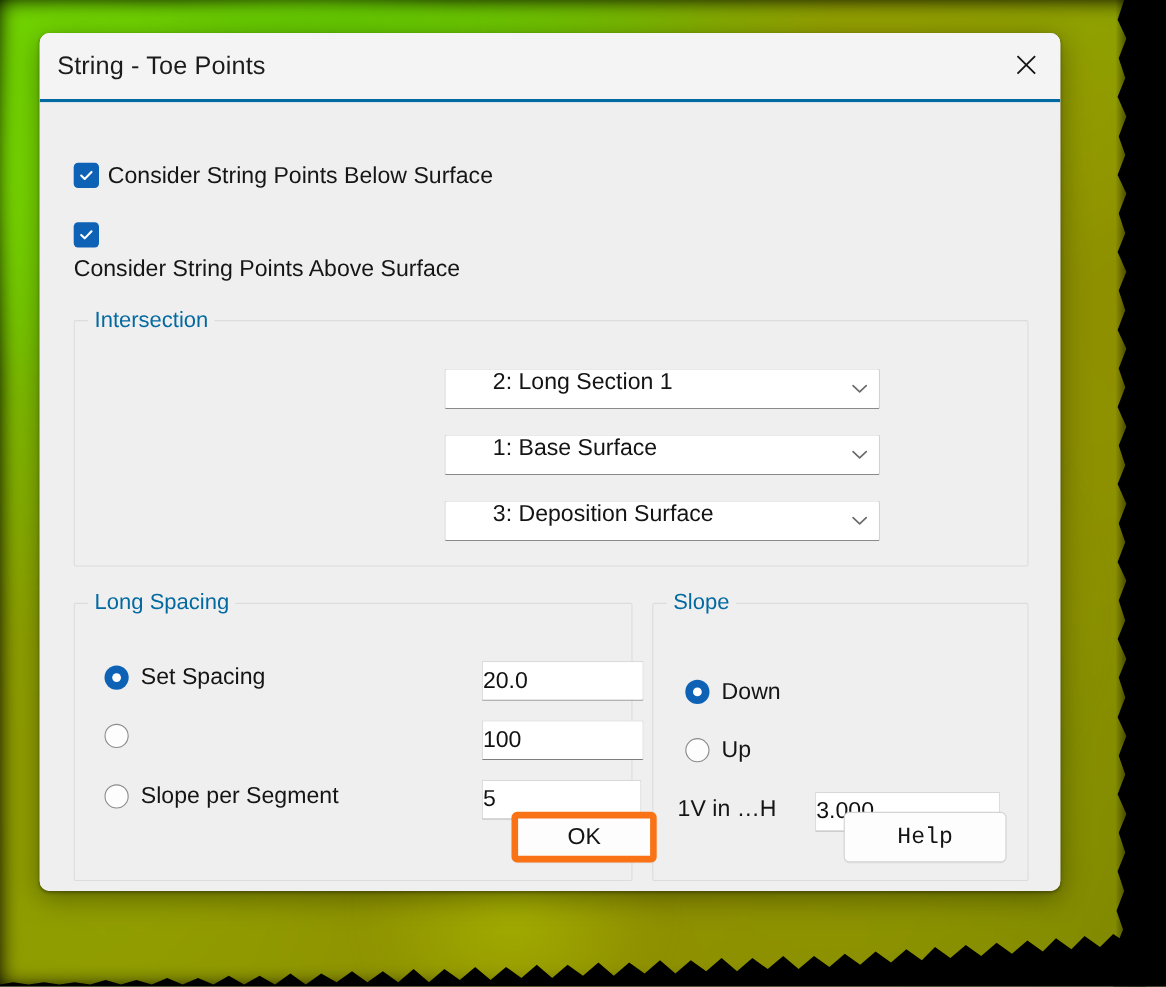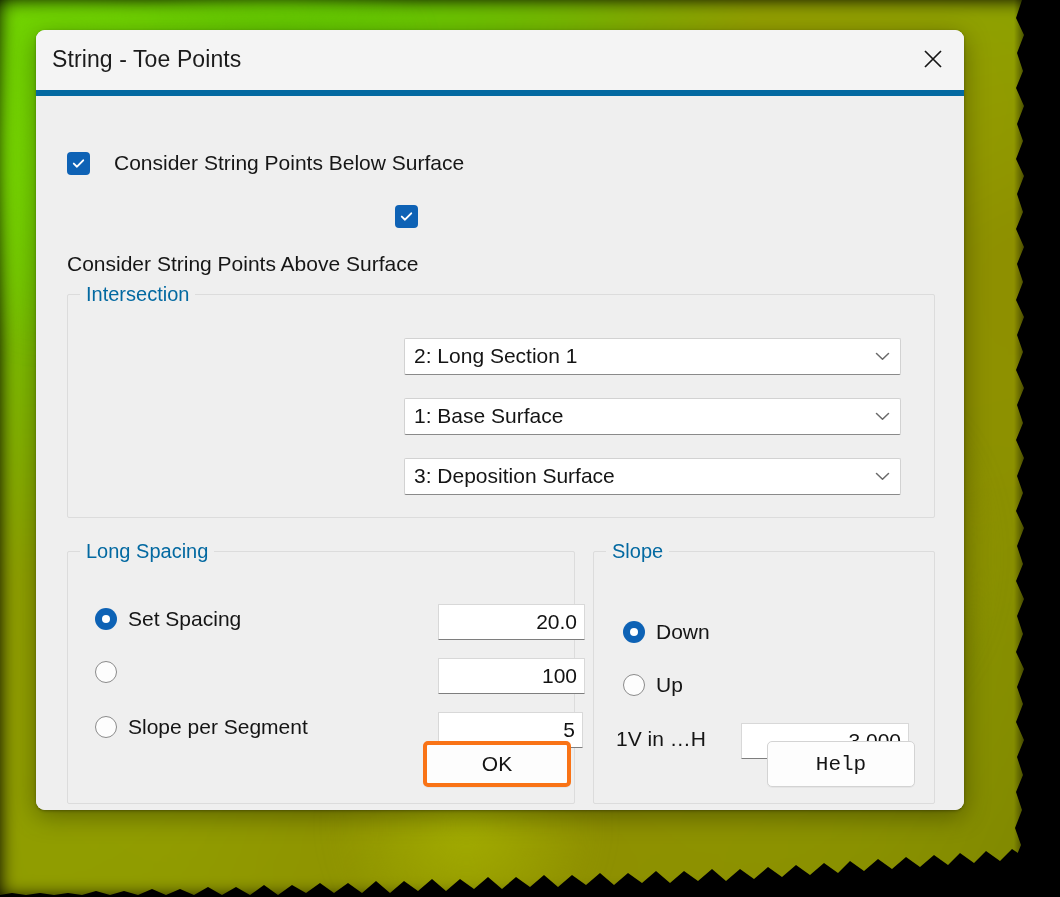--- a/index.html
+++ b/index.html
@@ -82,21 +82,21 @@
     border-radius: 9px;
     box-shadow: 0 6px 26px rgba(0,0,0,0.36), 0 1px 3px rgba(0,0,0,0.3);
     overflow: hidden;
   }
 
   
   #titlebar {
     position: relative;
     height: 60px;
     background: #f4f4f4;
-    border-bottom: 6px solid #0369a1;
+    border-bottom: 3px solid #0369a1;
   }
   #dialog-title {
     position: absolute;
     left: 16px;
     top: 16px;
     font-size: 23px;
     color: #1b1b1b;
     letter-spacing: 0.1px;
     white-space: nowrap;
   }
@@ -118,22 +118,22 @@
     position: relative;
     height: 720px;
     background: #efefef;
   }
 
   
   .cbrow {
     position: absolute;
     left: 31px;
     display: flex;
-    align-items: flex-end;
-    gap: 24px;
+    align-items: flex-start;
+    gap: 8px;
     cursor: pointer;
   }
   .cb1 { top: 55px; }
   .cb2 { top: 109px; flex-direction: column; }
   .checkbox {
     width: 23px; height: 23px;
     border-radius: 4px;
     background: #0e62b5;
     display: flex;
     align-items: center;
@@ -191,30 +191,30 @@
     height: 38px;
     display: flex;
     align-items: center;
   }
   .ir1 { top: 42px; }
   .ir2 { top: 102px; }
   .ir3 { top: 162px; }
   .combo {
     position: absolute;
     left: 336px;
-    width: 497px;
+    width: 396px;
     height: 37px;
     background: #ffffff;
     border: 1px solid #d2d2d2;
     border-bottom: 1px solid #8a8a8a;
     border-radius: 2px;
     display: flex;
-    align-items: center;
     cursor: pointer;
     box-sizing: border-box;
+    padding-left: 34px;
   }
   .combo-text {
     flex: 1 1 auto;
     padding-left: 9px;
     font-size: 21px;
     color: #141414;
     white-space: nowrap;
     overflow: hidden;
   }
   .combo-arrow {
@@ -265,21 +265,21 @@
   .tfield {
     position: absolute;
     height: 36px;
     background: #ffffff;
     border: 1px solid #d8d8d8;
     border-bottom: 1px solid #7e7e7e;
     border-radius: 1px;
     box-sizing: border-box;
     display: flex;
     align-items: center;
-    justify-content: flex-end;
+    justify-content: flex-start;
     cursor: text;
   }
   .tfield span {
     padding-right: 7px;
     font-size: 21px;
     color: #121212;
   }
 
   
   #ns-r1 { left: 27px; top: 55px; text-align: center; }
@@ -313,23 +313,23 @@
     display: flex;
     align-items: center;
     justify-content: center;
     font-size: 21px;
     color: #141414;
     cursor: pointer;
     box-sizing: border-box;
     box-shadow: 0 1px 0 rgba(0,0,0,0.04);
   }
   #btn-ok {
-    left: 387px;
-    width: 148px;
-    border: 4px solid #f97316;
+    left: 429px;
+    width: 132px;
+    border: 6px solid #f97316;
   }
   #btn-cancel {
     left: 581px;
     width: 148px;
   }
   #btn-help {
     left: 731px;
     width: 148px;
     font-family: Liberation Mono, monospace;
   }

